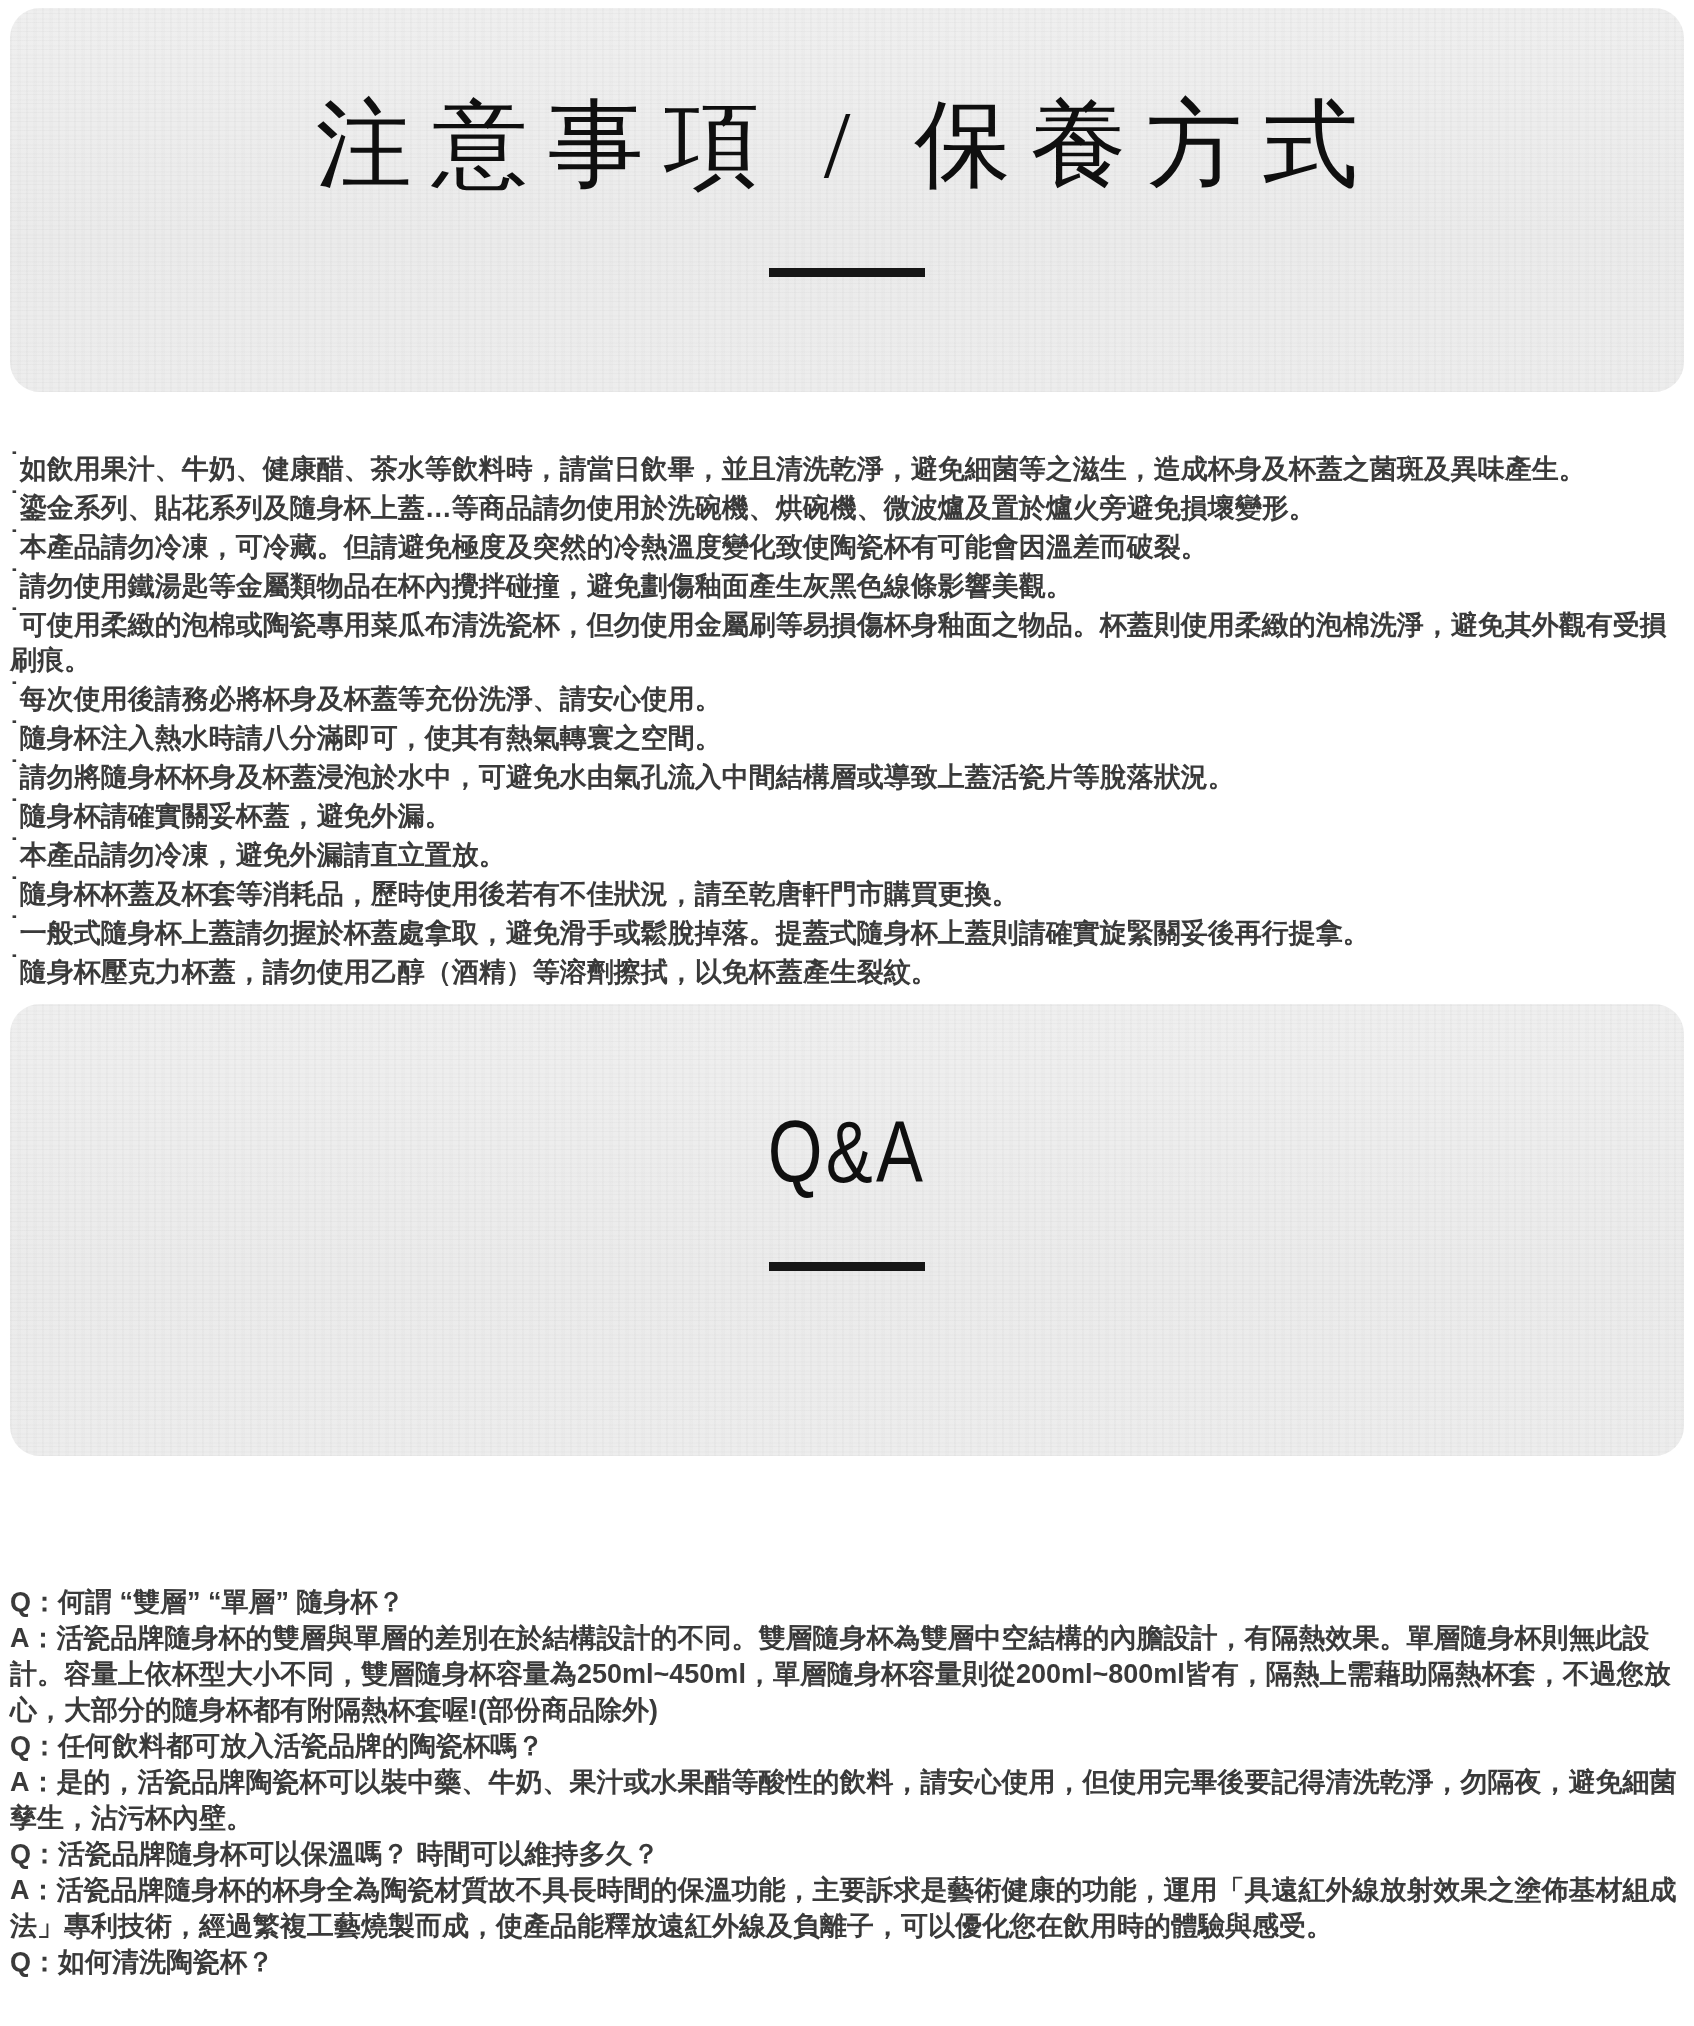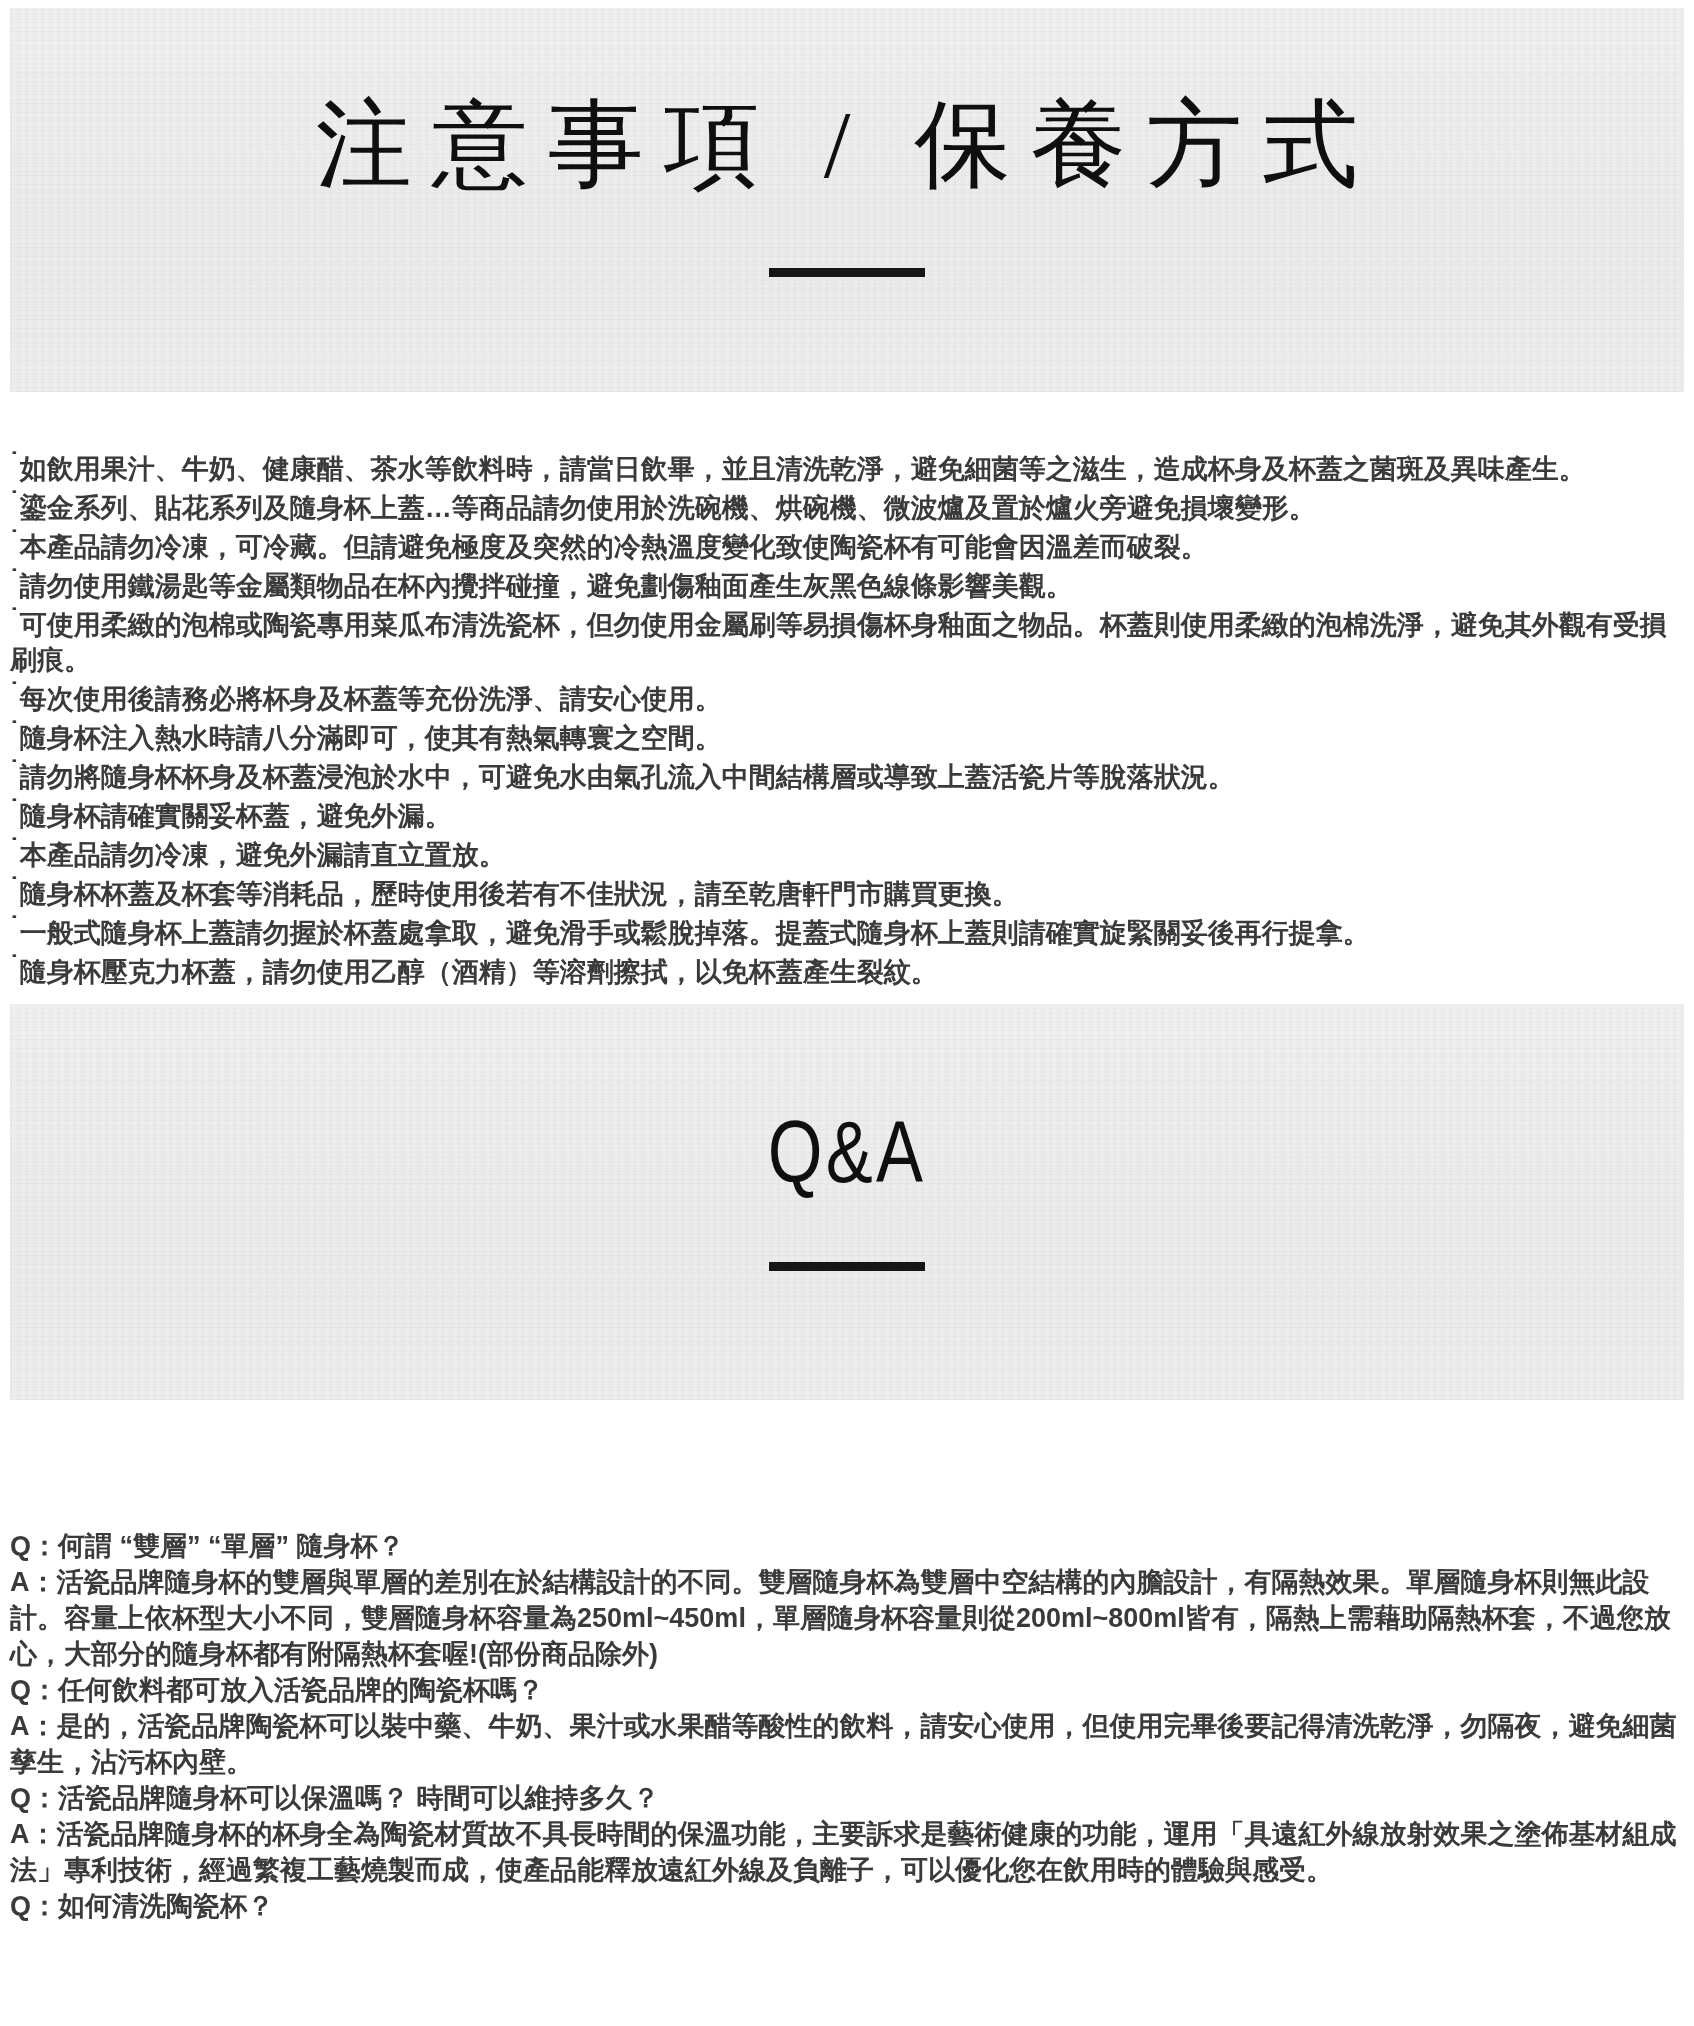--- a/index.html
+++ b/index.html
@@ -17,28 +17,29 @@
   .banner {
     margin: 0 10px;
     background-color: #ececec;
     background-image:
       repeating-linear-gradient(0deg, rgba(0,0,0,0.025) 0 1px, rgba(255,255,255,0.02) 1px 3px, rgba(0,0,0,0.012) 3px 5px, rgba(255,255,255,0.0) 5px 9px),
       repeating-linear-gradient(90deg, rgba(0,0,0,0.018) 0 2px, rgba(255,255,255,0.0) 2px 7px, rgba(0,0,0,0.01) 7px 11px, rgba(255,255,255,0.0) 11px 16px),
       linear-gradient(180deg, #efefef 0%, #ebebeb 60%, #ededed 100%);
     display: flex;
     flex-direction: column;
     align-items: center;
+    border-radius: 30px;
   }
   .banner-care {
     margin-top: 8px;
     height: 384px;
   }
   .banner-qa {
     margin-top: 14px;
-    height: 396px;
+    height: 452px;
   }
   .banner-title {
     color: #0f0f0f;
     font-family: "Liberation Serif", serif;
     font-weight: 500;
     white-space: nowrap;
   }
   .banner-care .banner-title {
     margin-top: 82px;
     font-size: 96px;

